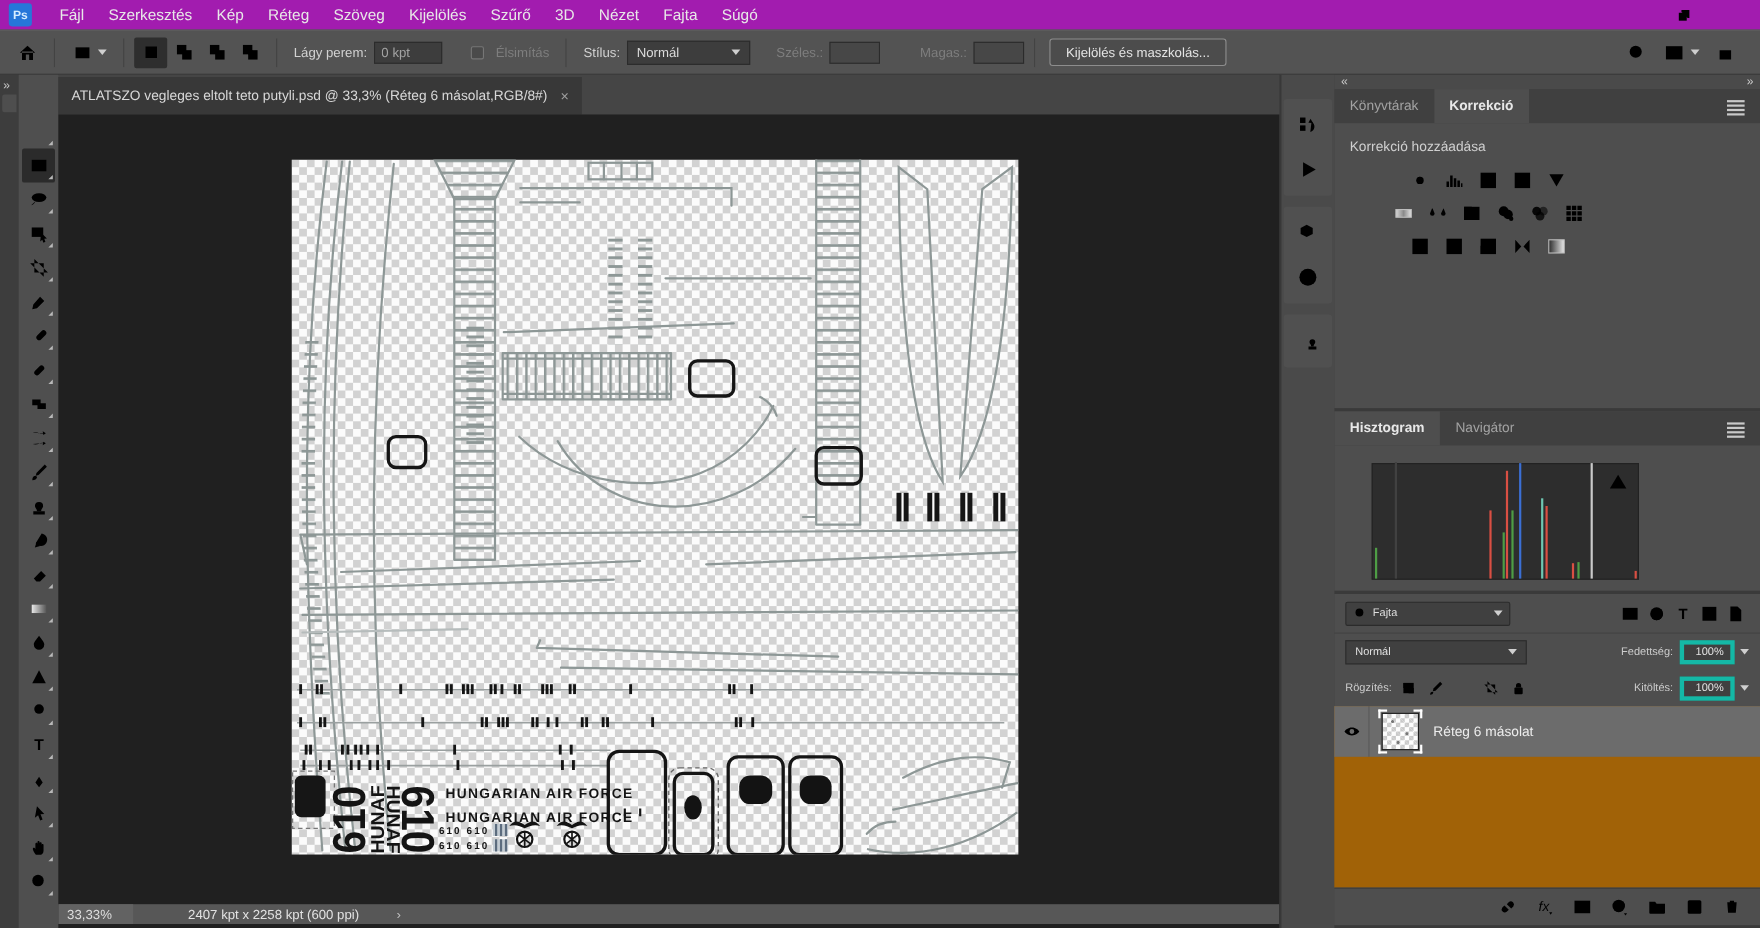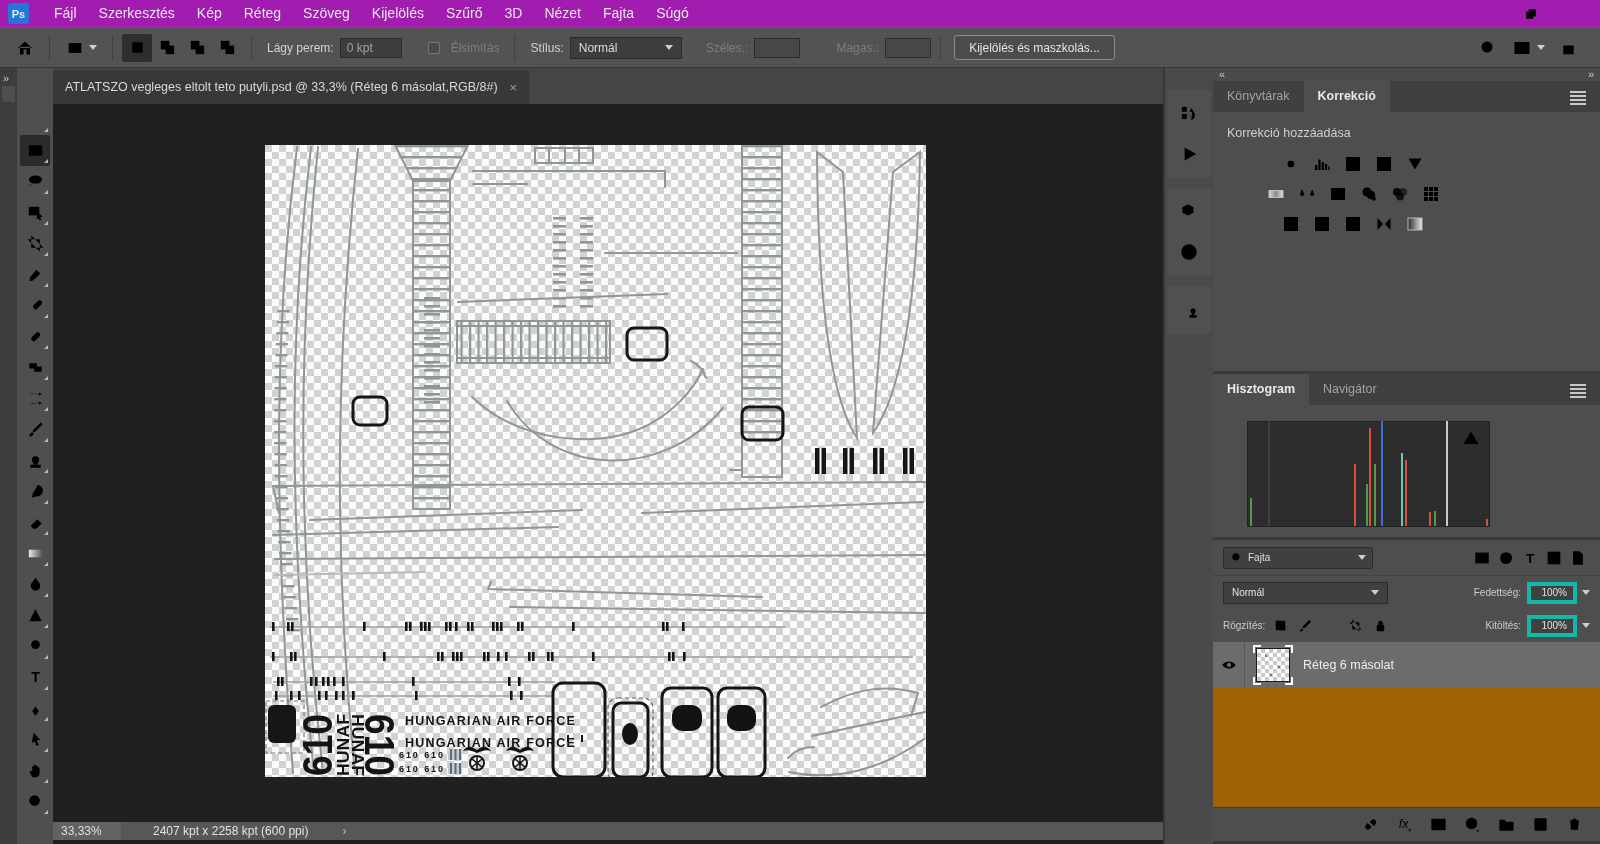--- a/index.html
+++ b/index.html
@@ -53,21 +53,21 @@
   .tabstrip { height:36px; background:#454545; display:flex; align-items:flex-end; }
   .doctab { height:34px; background:#383838; display:flex; align-items:center; padding:0 12px;
     font-size:12.5px; color:#d8d8d8; max-width:540px; }
   .doctab .close { margin-left:12px; color:#9f9f9f; font-size:13px; }
   .canvasarea { flex:1; position:relative; background:#202020; overflow:hidden; }
   .doc { position:absolute; left:212px; top:41px; }
 
   .statusbar { position:absolute; left:0; right:0; bottom:4px; height:18px; background:#575757;
     display:flex; align-items:center; font-size:12px; color:#dedede; }
   .statusbar .zoombox { width:68px; height:18px; background:#626262; display:flex; align-items:center; padding-left:8px; }
-  .statusbar .dims { margin-left:32px; color:#e2e2e2; }
+  .statusbar .dims { margin-left:50px; color:#e2e2e2; }
   .statusbar .chev { margin-left:34px; color:#c0c0c0; }
 
   
   .dockstrip { width:50px; background:#4a4a4a; border-left:2px solid #383838; padding-top:22px;
     display:flex; flex-direction:column; align-items:center; }
   .dockgroup { width:44px; background:#505050; border-radius:3px; padding:4px 0; margin-bottom:10px; }
   .dockbtn { width:44px; height:40px; display:flex; align-items:center; justify-content:center; }
 
   
   .panels { width:387px; background:#3a3a3a; display:flex; flex-direction:column; }

